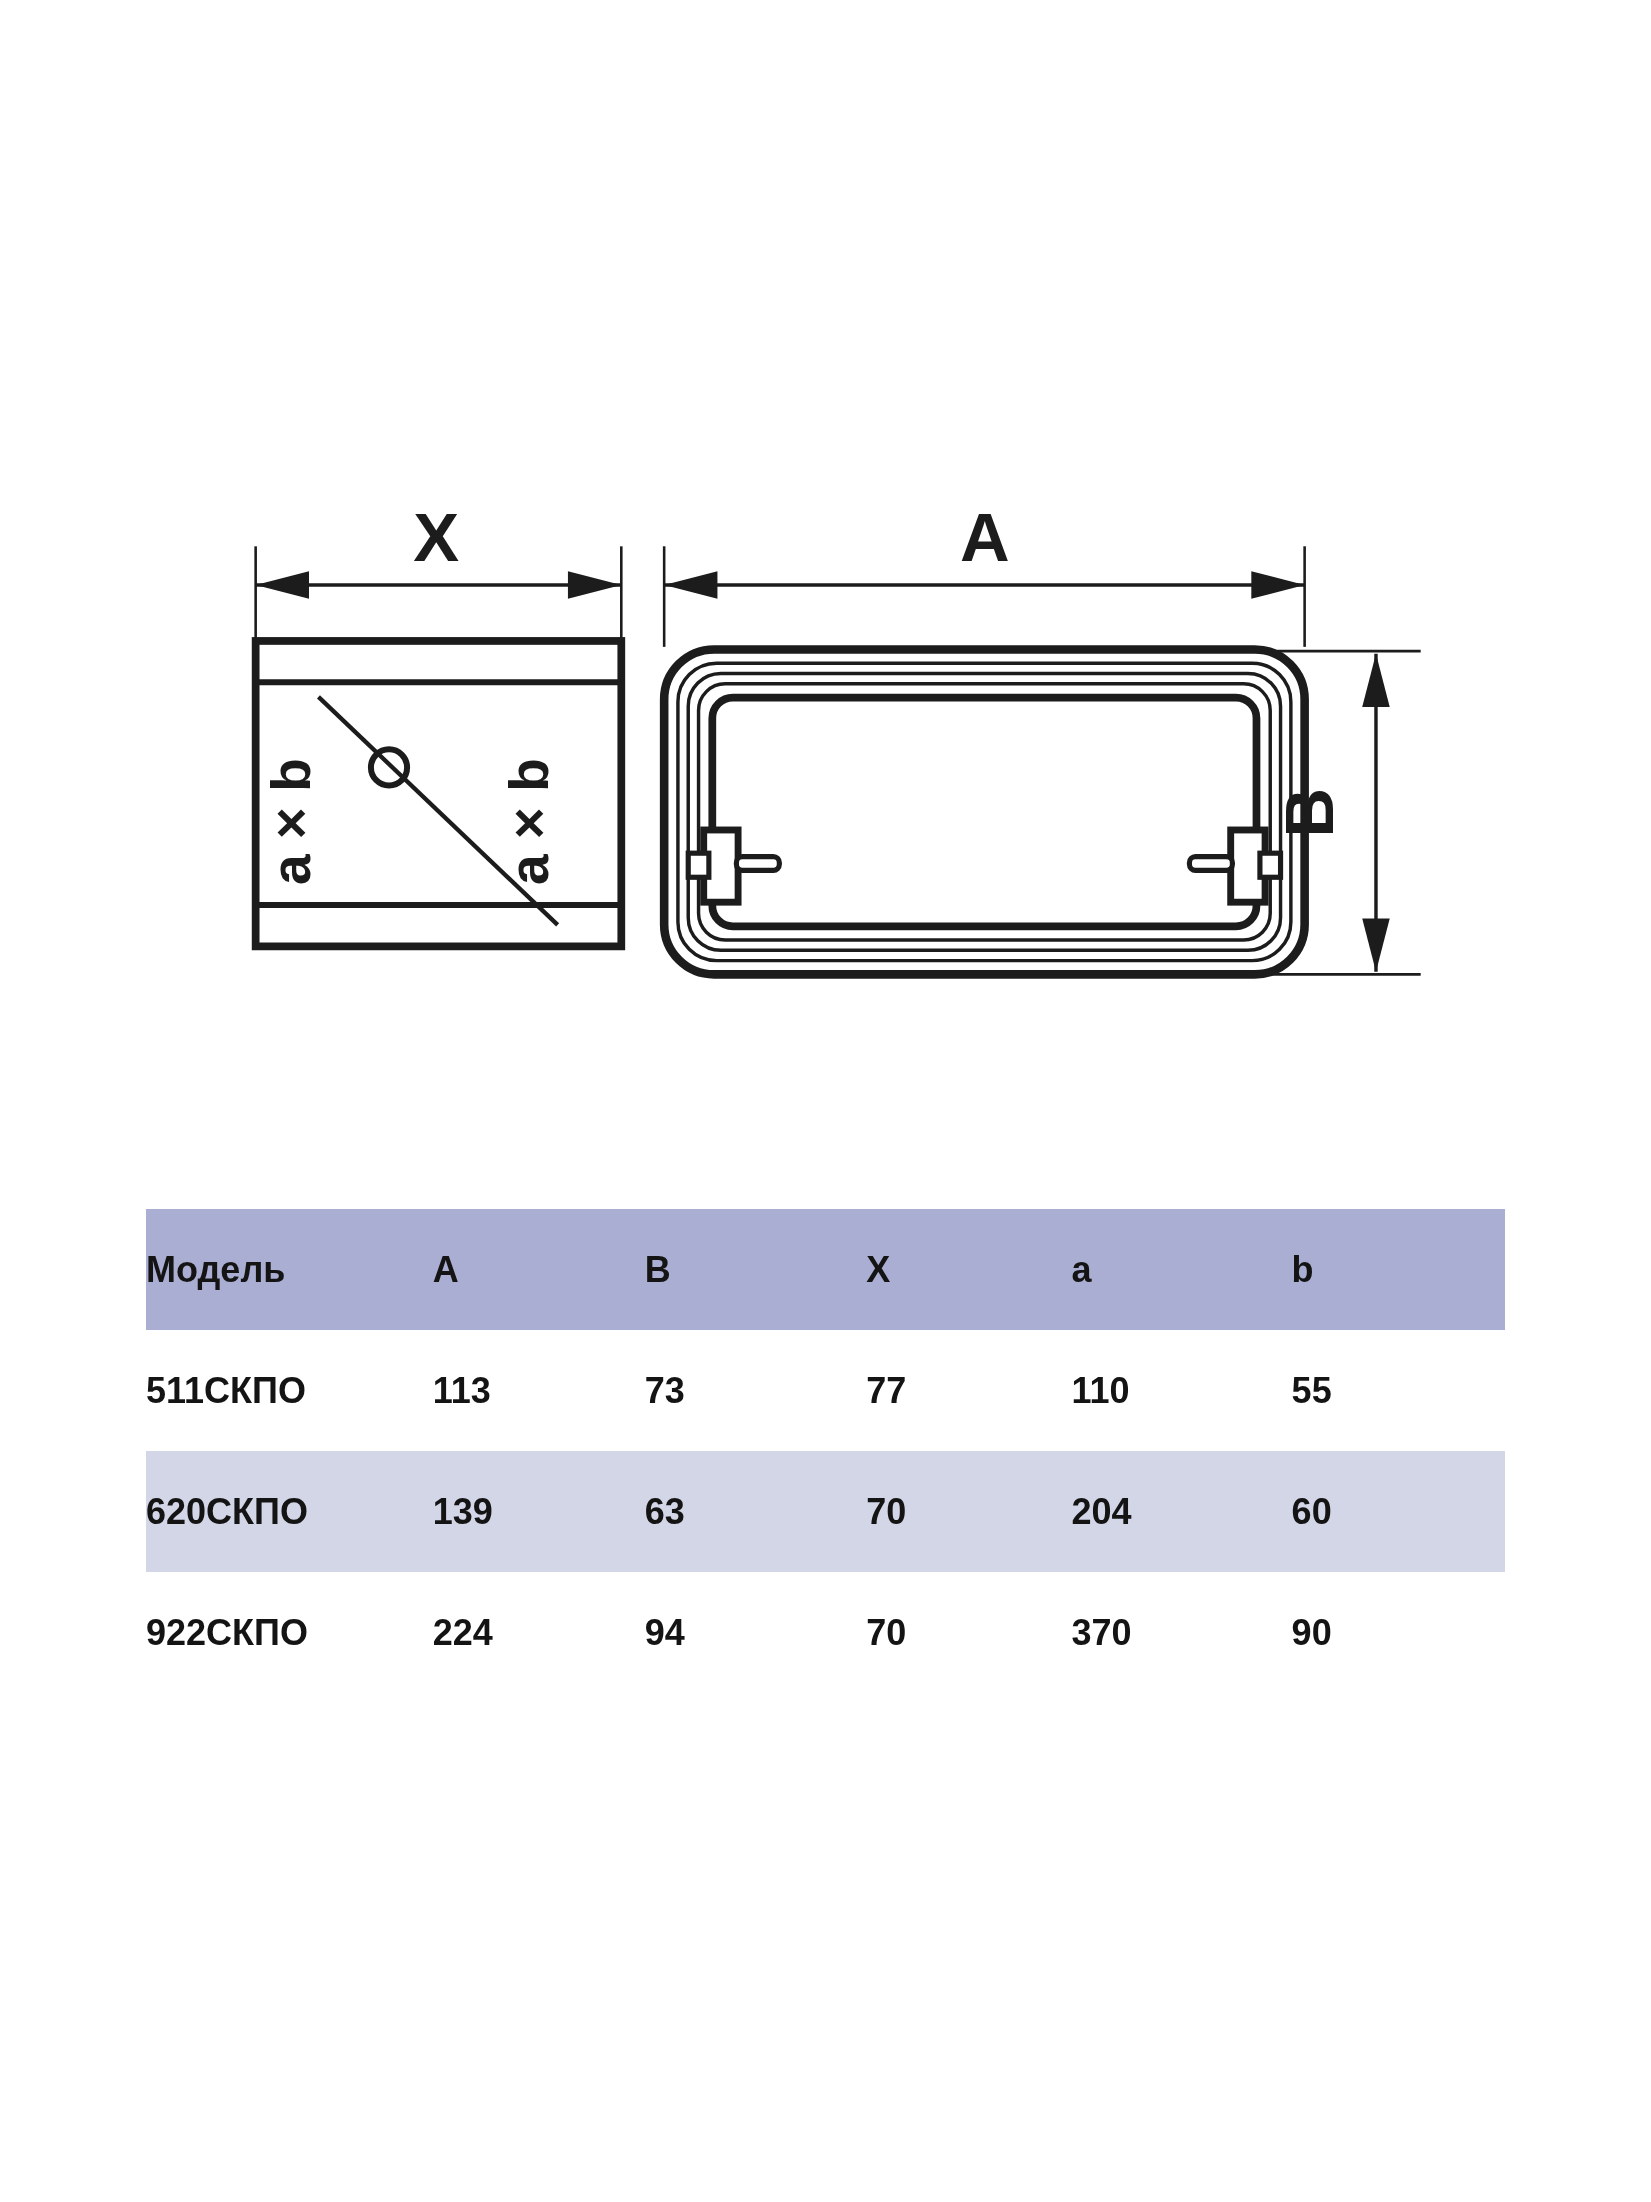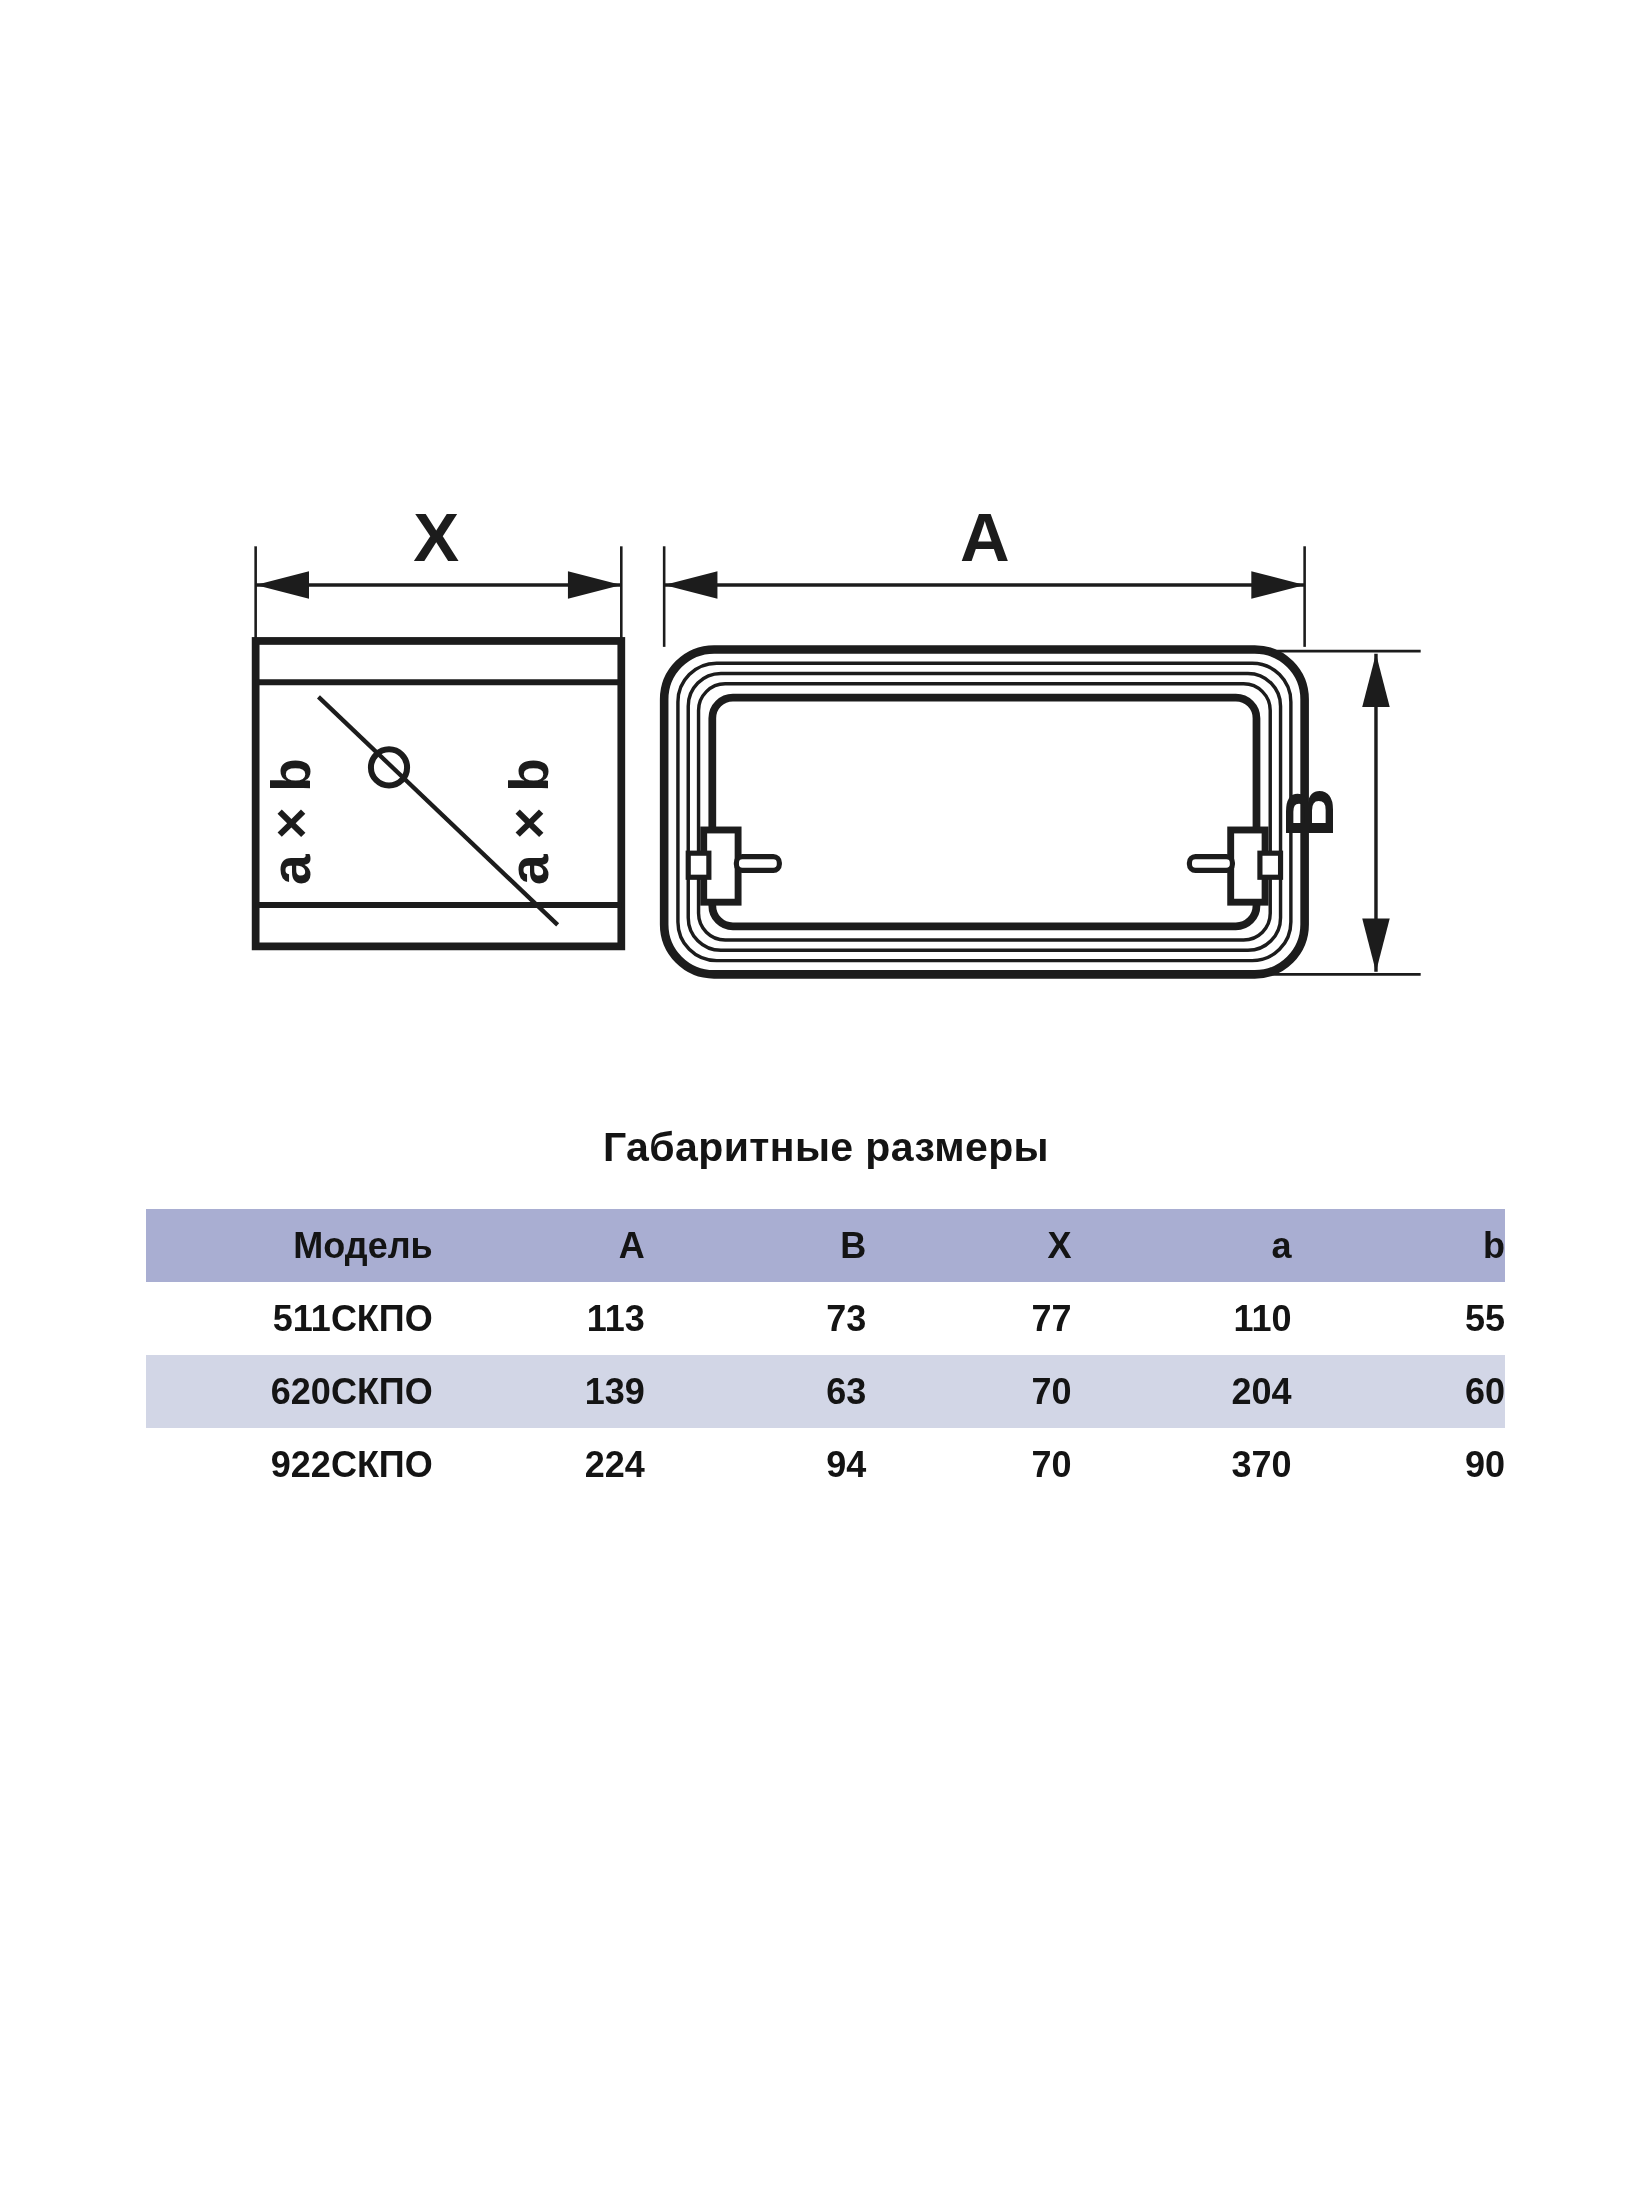--- a/index.html
+++ b/index.html
@@ -49,22 +49,22 @@
   }
 
   .dims-table {
     position: absolute;
     left: 146px; top: 1209px;
     width: 1359px;
     border-collapse: collapse;
     table-layout: fixed;
   }
   .dims-table td, .dims-table th {
-    height: 73px;
-    text-align: right;
+    height: 121px;
+    text-align: left;
     vertical-align: middle;
     padding: 0;
     border: none;
     font-size: 36px;
     font-weight: 700;
     color: var(--text, #141414);
   }
   .dims-table thead th {
     background: var(--header-bg, #a9aed2);
     font-size: 36px;
@@ -137,21 +137,20 @@
     <line class="stroke thin" x1="728" y1="553" x2="902" y2="553"></line>
 
     <g>
       <line class="stroke dimline" x1="850" y1="180" x2="850" y2="550"></line>
       <polygon class="arrow" points="850,180 834,242 866,242"></polygon>
       <polygon class="arrow" points="850,550 834,488 866,488"></polygon>
       <text class="dim-label" transform="translate(800 365) rotate(-90)">B</text>
     </g>
   </svg>
 
-  <div class="page-title">Габаритные размеры</div>
 
   <table class="dims-table">
     <colgroup>
       <col style="width:21.1%">
         <col style="width:15.6%">
         <col style="width:16.3%">
       <col style="width:15.1%">
         <col style="width:16.2%">
         <col style="width:15.7%">
     </colgroup>

